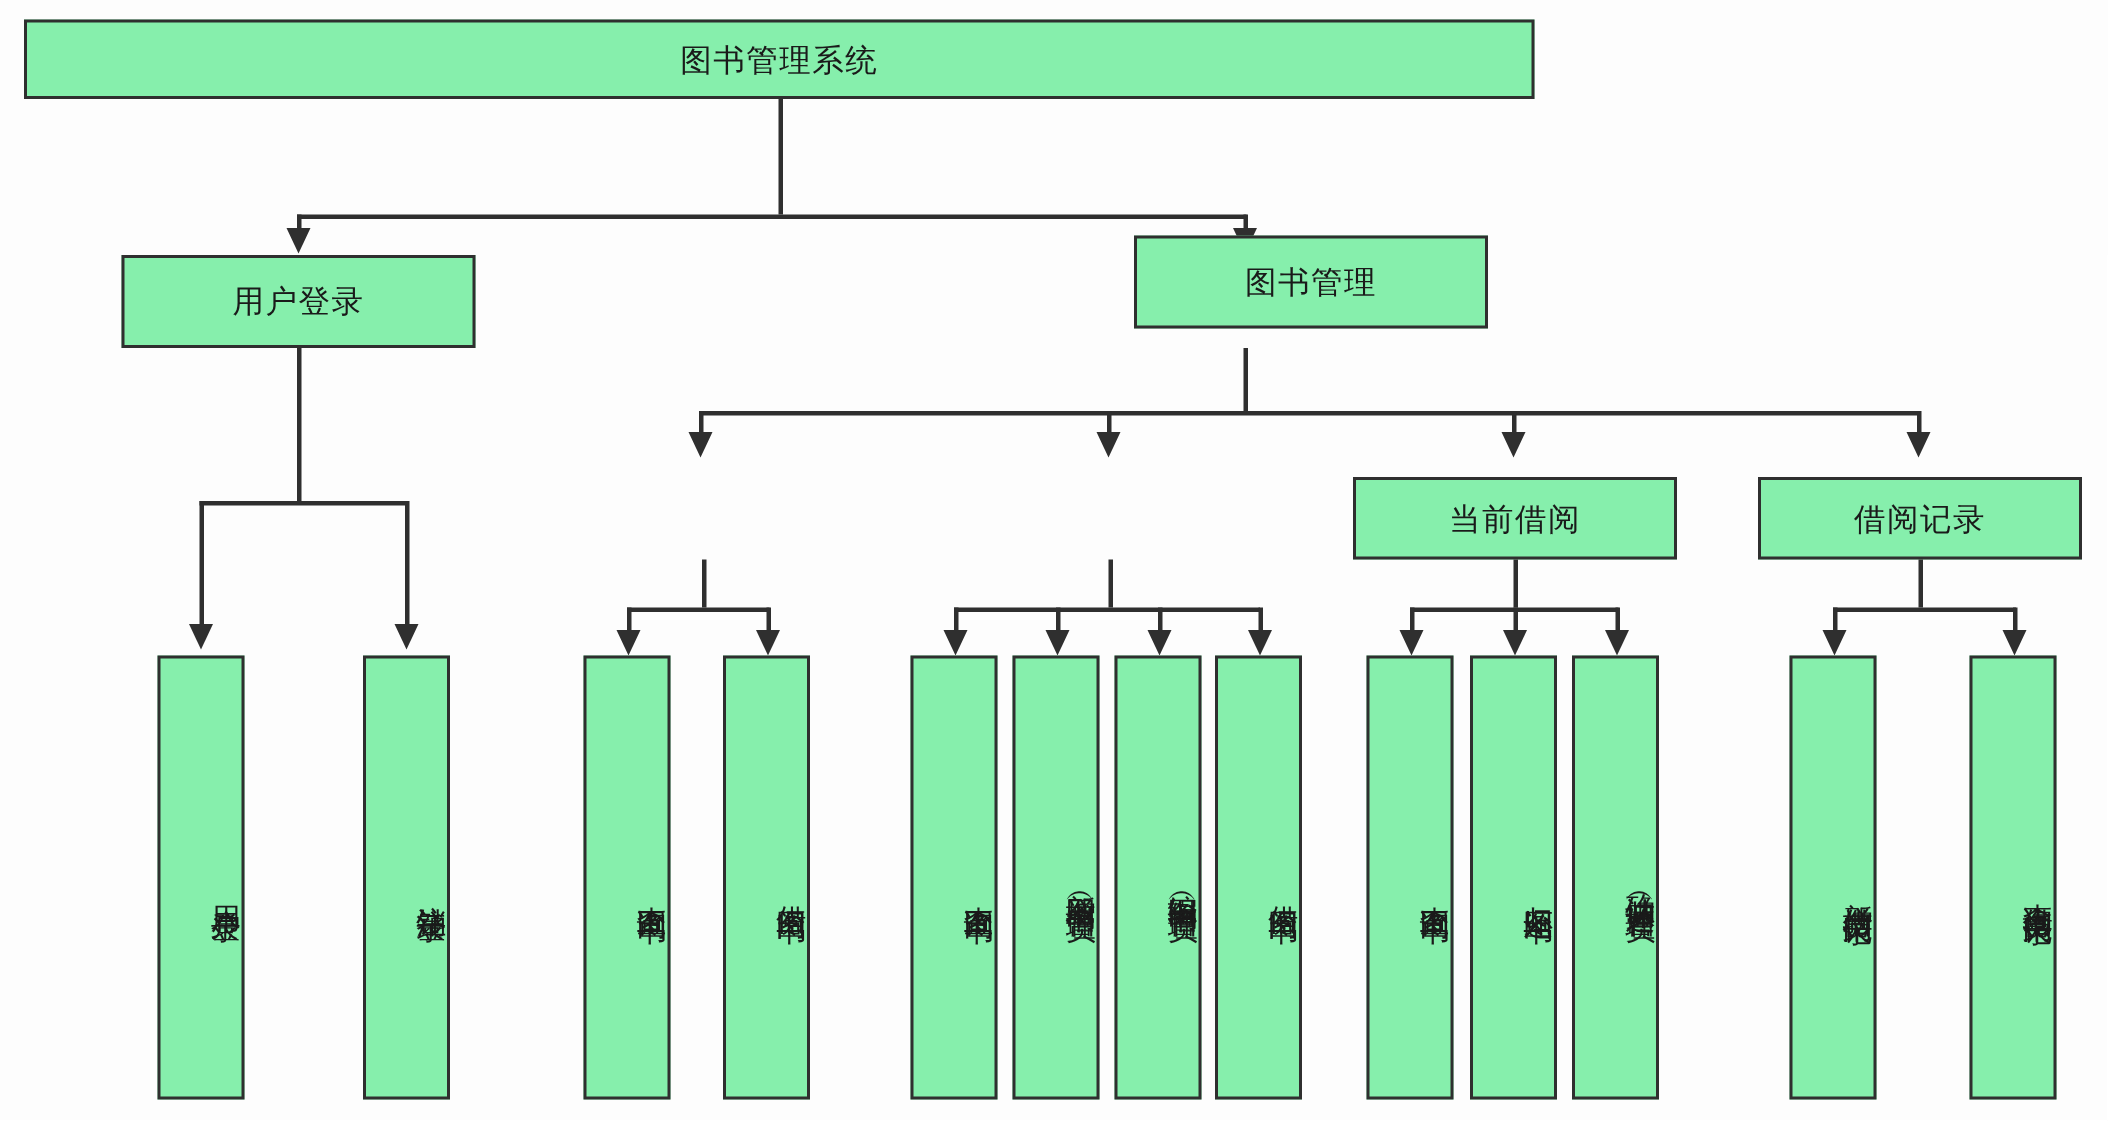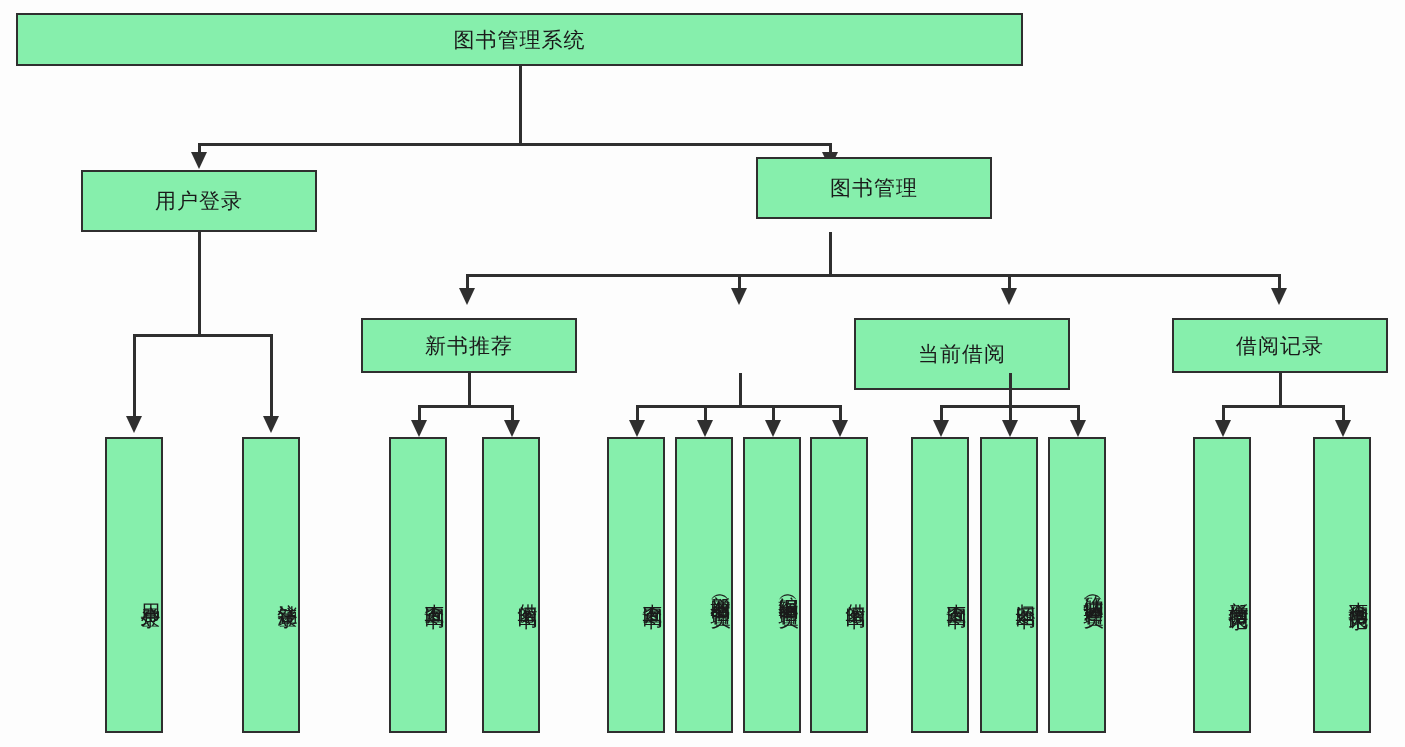--- a/index.html
+++ b/index.html
@@ -116,24 +116,21 @@
 
   <div class="vline" style="left:738px; top:274px; height:17px;"></div>
   <div class="arrow" style="left:731px; top:288px;"></div>
 
   <div class="vline" style="left:1008px; top:274px; height:17px;"></div>
   <div class="arrow" style="left:1001px; top:288px;"></div>
 
   <div class="vline" style="left:1278px; top:274px; height:17px;"></div>
   <div class="arrow" style="left:1271px; top:288px;"></div>
 
-  <div class="node horiz" style="left:361px; top:318px; width:216px; height:55px;">
-    <span class="node-label">新书推荐</span>
-  </div>
-  <div class="node horiz" style="left:854px; top:318px; width:216px; height:72px;">
+  <div class="node horiz" style="left:902px; top:318px; width:216px; height:55px;">
     <span class="node-label">当前借阅</span>
   </div>
   <div class="node horiz" style="left:1172px; top:318px; width:216px; height:55px;">
     <span class="node-label">借阅记录</span>
   </div>
 
   <div class="vline" style="left:468px; top:373px; height:32px;"></div>
   <div class="hline" style="left:418px; top:405px; width:95px;"></div>
   <div class="vline" style="left:418px; top:405px; height:20px;"></div>
   <div class="arrow" style="left:411px; top:420px;"></div>

